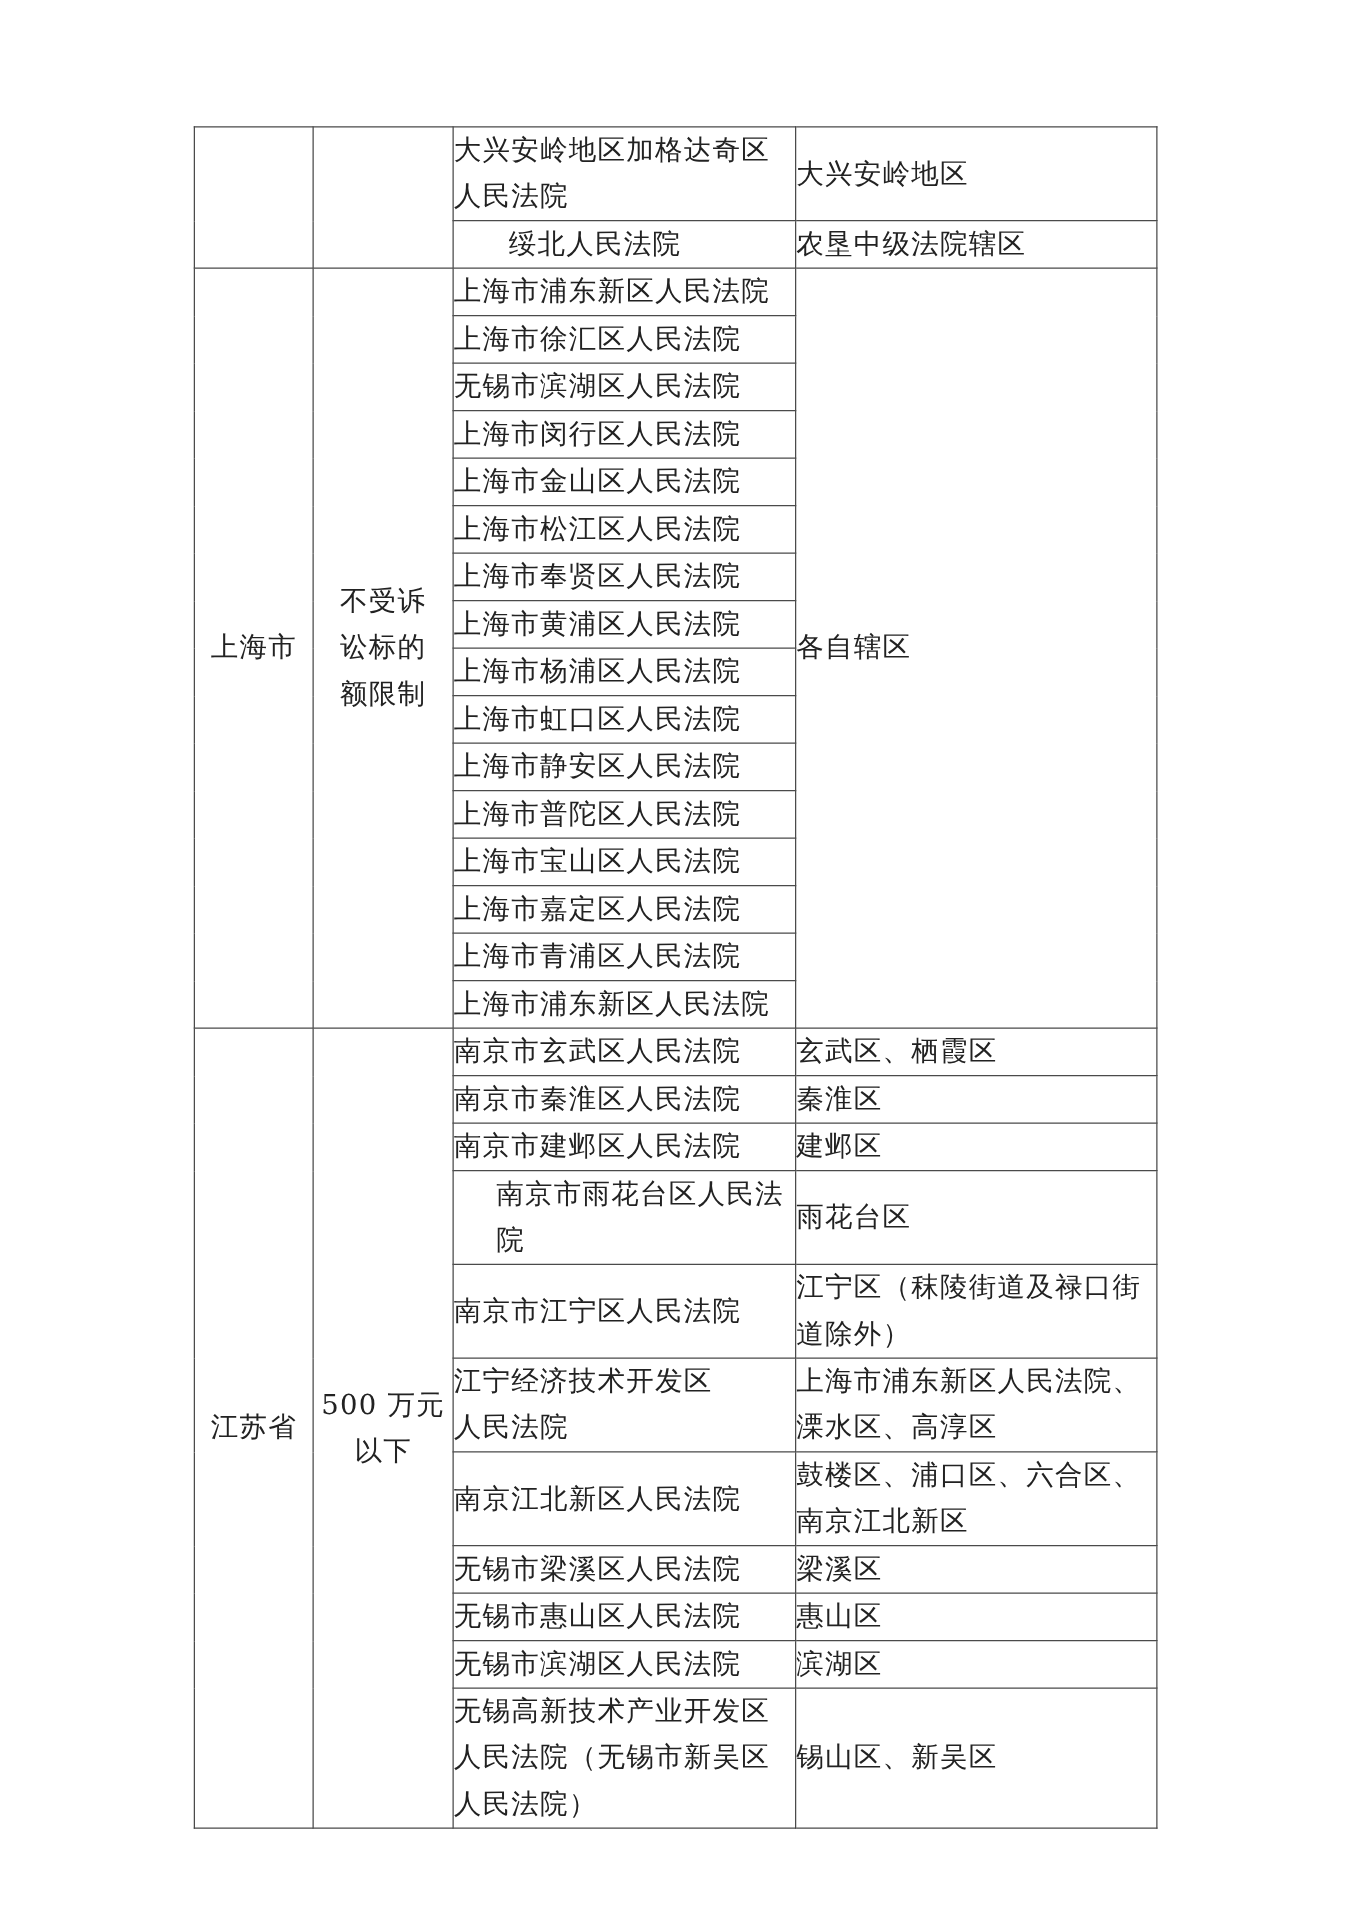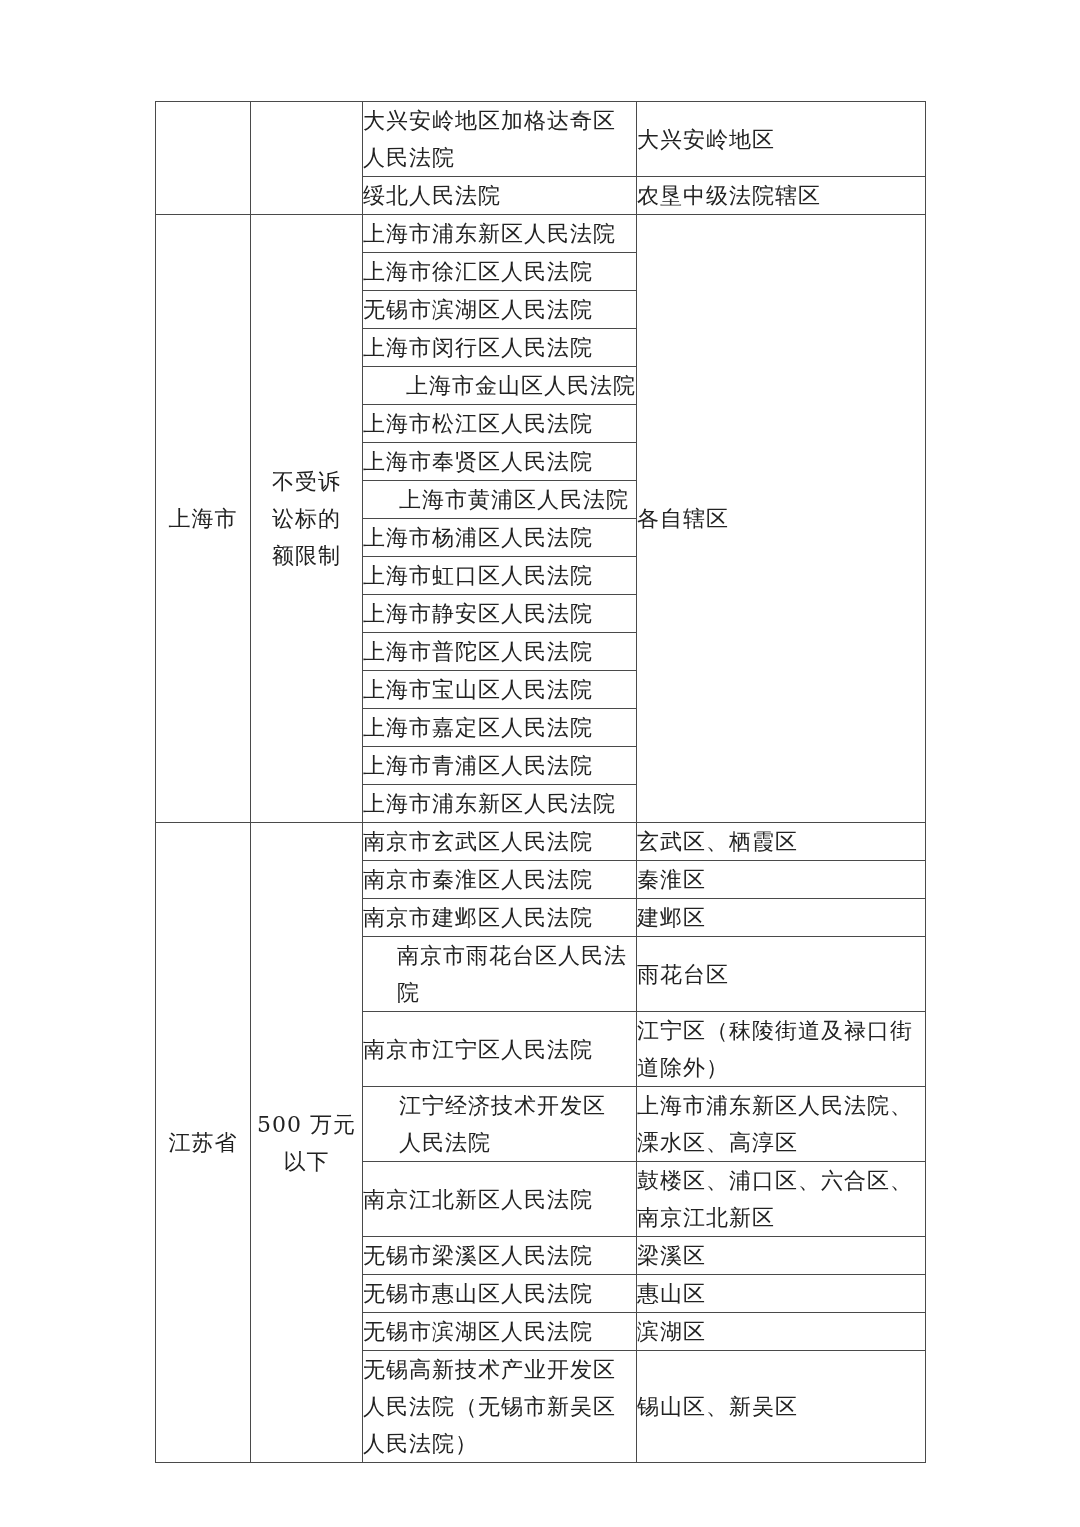--- a/index.html
+++ b/index.html
@@ -65,51 +65,51 @@
     </colgroup>
     <tbody>
         <tr>
           <td class="cell-province" rowspan="2" style="border-color: rgb(74, 74, 74);"></td>
           <td class="cell-limit" rowspan="2" style="border-color: rgb(74, 74, 74);"></td>
           <td class="cell-court" style="border-color: rgb(74, 74, 74);">大兴安岭地区加格达奇区
 人民法院</td>
           <td class="cell-jurisdiction" style="border-color: rgb(74, 74, 74);">大兴安岭地区</td>
         </tr>
         <tr>
-          <td class="cell-court" style="border-color: rgb(74, 74, 74);">绥北人民法院</td>
+          <td class="cell-court" style="border-color: rgb(74, 74, 74); padding-left: 44px;">绥北人民法院</td>
           <td class="cell-jurisdiction" style="border-color: rgb(74, 74, 74);">农垦中级法院辖区</td>
         </tr>
         <tr>
           <td class="cell-province" rowspan="16" style="border-color: rgb(74, 74, 74);">上海市</td>
           <td class="cell-limit" rowspan="16" style="border-color: rgb(74, 74, 74);">不受诉
 讼标的
 额限制</td>
           <td class="cell-court" style="border-color: rgb(74, 74, 74);">上海市浦东新区人民法院</td>
           <td class="cell-jurisdiction" rowspan="16" style="border-color: rgb(74, 74, 74);">各自辖区</td>
         </tr>
         <tr>
           <td class="cell-court" style="border-color: rgb(74, 74, 74);">上海市徐汇区人民法院</td>
         </tr>
         <tr>
           <td class="cell-court" style="border-color: rgb(74, 74, 74);">无锡市滨湖区人民法院</td>
         </tr>
         <tr>
           <td class="cell-court" style="border-color: rgb(74, 74, 74);">上海市闵行区人民法院</td>
         </tr>
         <tr>
-          <td class="cell-court" style="border-color: rgb(74, 74, 74); text-align: right;">上海市金山区人民法院</td>
+          <td class="cell-court" style="border-color: rgb(74, 74, 74);">上海市金山区人民法院</td>
         </tr>
         <tr>
           <td class="cell-court" style="border-color: rgb(74, 74, 74);">上海市松江区人民法院</td>
         </tr>
         <tr>
           <td class="cell-court" style="border-color: rgb(74, 74, 74);">上海市奉贤区人民法院</td>
         </tr>
         <tr>
-          <td class="cell-court" style="border-color: rgb(74, 74, 74); padding-left: 36px;">上海市黄浦区人民法院</td>
+          <td class="cell-court" style="border-color: rgb(74, 74, 74);">上海市黄浦区人民法院</td>
         </tr>
         <tr>
           <td class="cell-court" style="border-color: rgb(74, 74, 74);">上海市杨浦区人民法院</td>
         </tr>
         <tr>
           <td class="cell-court" style="border-color: rgb(74, 74, 74);">上海市虹口区人民法院</td>
         </tr>
         <tr>
           <td class="cell-court" style="border-color: rgb(74, 74, 74);">上海市静安区人民法院</td>
         </tr>
@@ -146,21 +146,21 @@
         <tr>
           <td class="cell-court" style="border-color: rgb(74, 74, 74); padding-left: 34px;">南京市雨花台区人民法院</td>
           <td class="cell-jurisdiction" style="border-color: rgb(74, 74, 74); margin-left: 12px;">雨花台区</td>
         </tr>
         <tr>
           <td class="cell-court" style="border-color: rgb(74, 74, 74);">南京市江宁区人民法院</td>
           <td class="cell-jurisdiction" style="border-color: rgb(74, 74, 74);">江宁区（秣陵街道及禄口街
 道除外）</td>
         </tr>
         <tr>
-          <td class="cell-court" style="border-color: rgb(74, 74, 74); padding-left: 36px;">江宁经济技术开发区
+          <td class="cell-court" style="border-color: rgb(74, 74, 74);">江宁经济技术开发区
 人民法院</td>
           <td class="cell-jurisdiction" style="border-color: rgb(74, 74, 74);">上海市浦东新区人民法院、
 溧水区、高淳区</td>
         </tr>
         <tr>
           <td class="cell-court" style="border-color: rgb(74, 74, 74);">南京江北新区人民法院</td>
           <td class="cell-jurisdiction" style="border-color: rgb(74, 74, 74);">鼓楼区、浦口区、六合区、
 南京江北新区</td>
         </tr>
         <tr>

